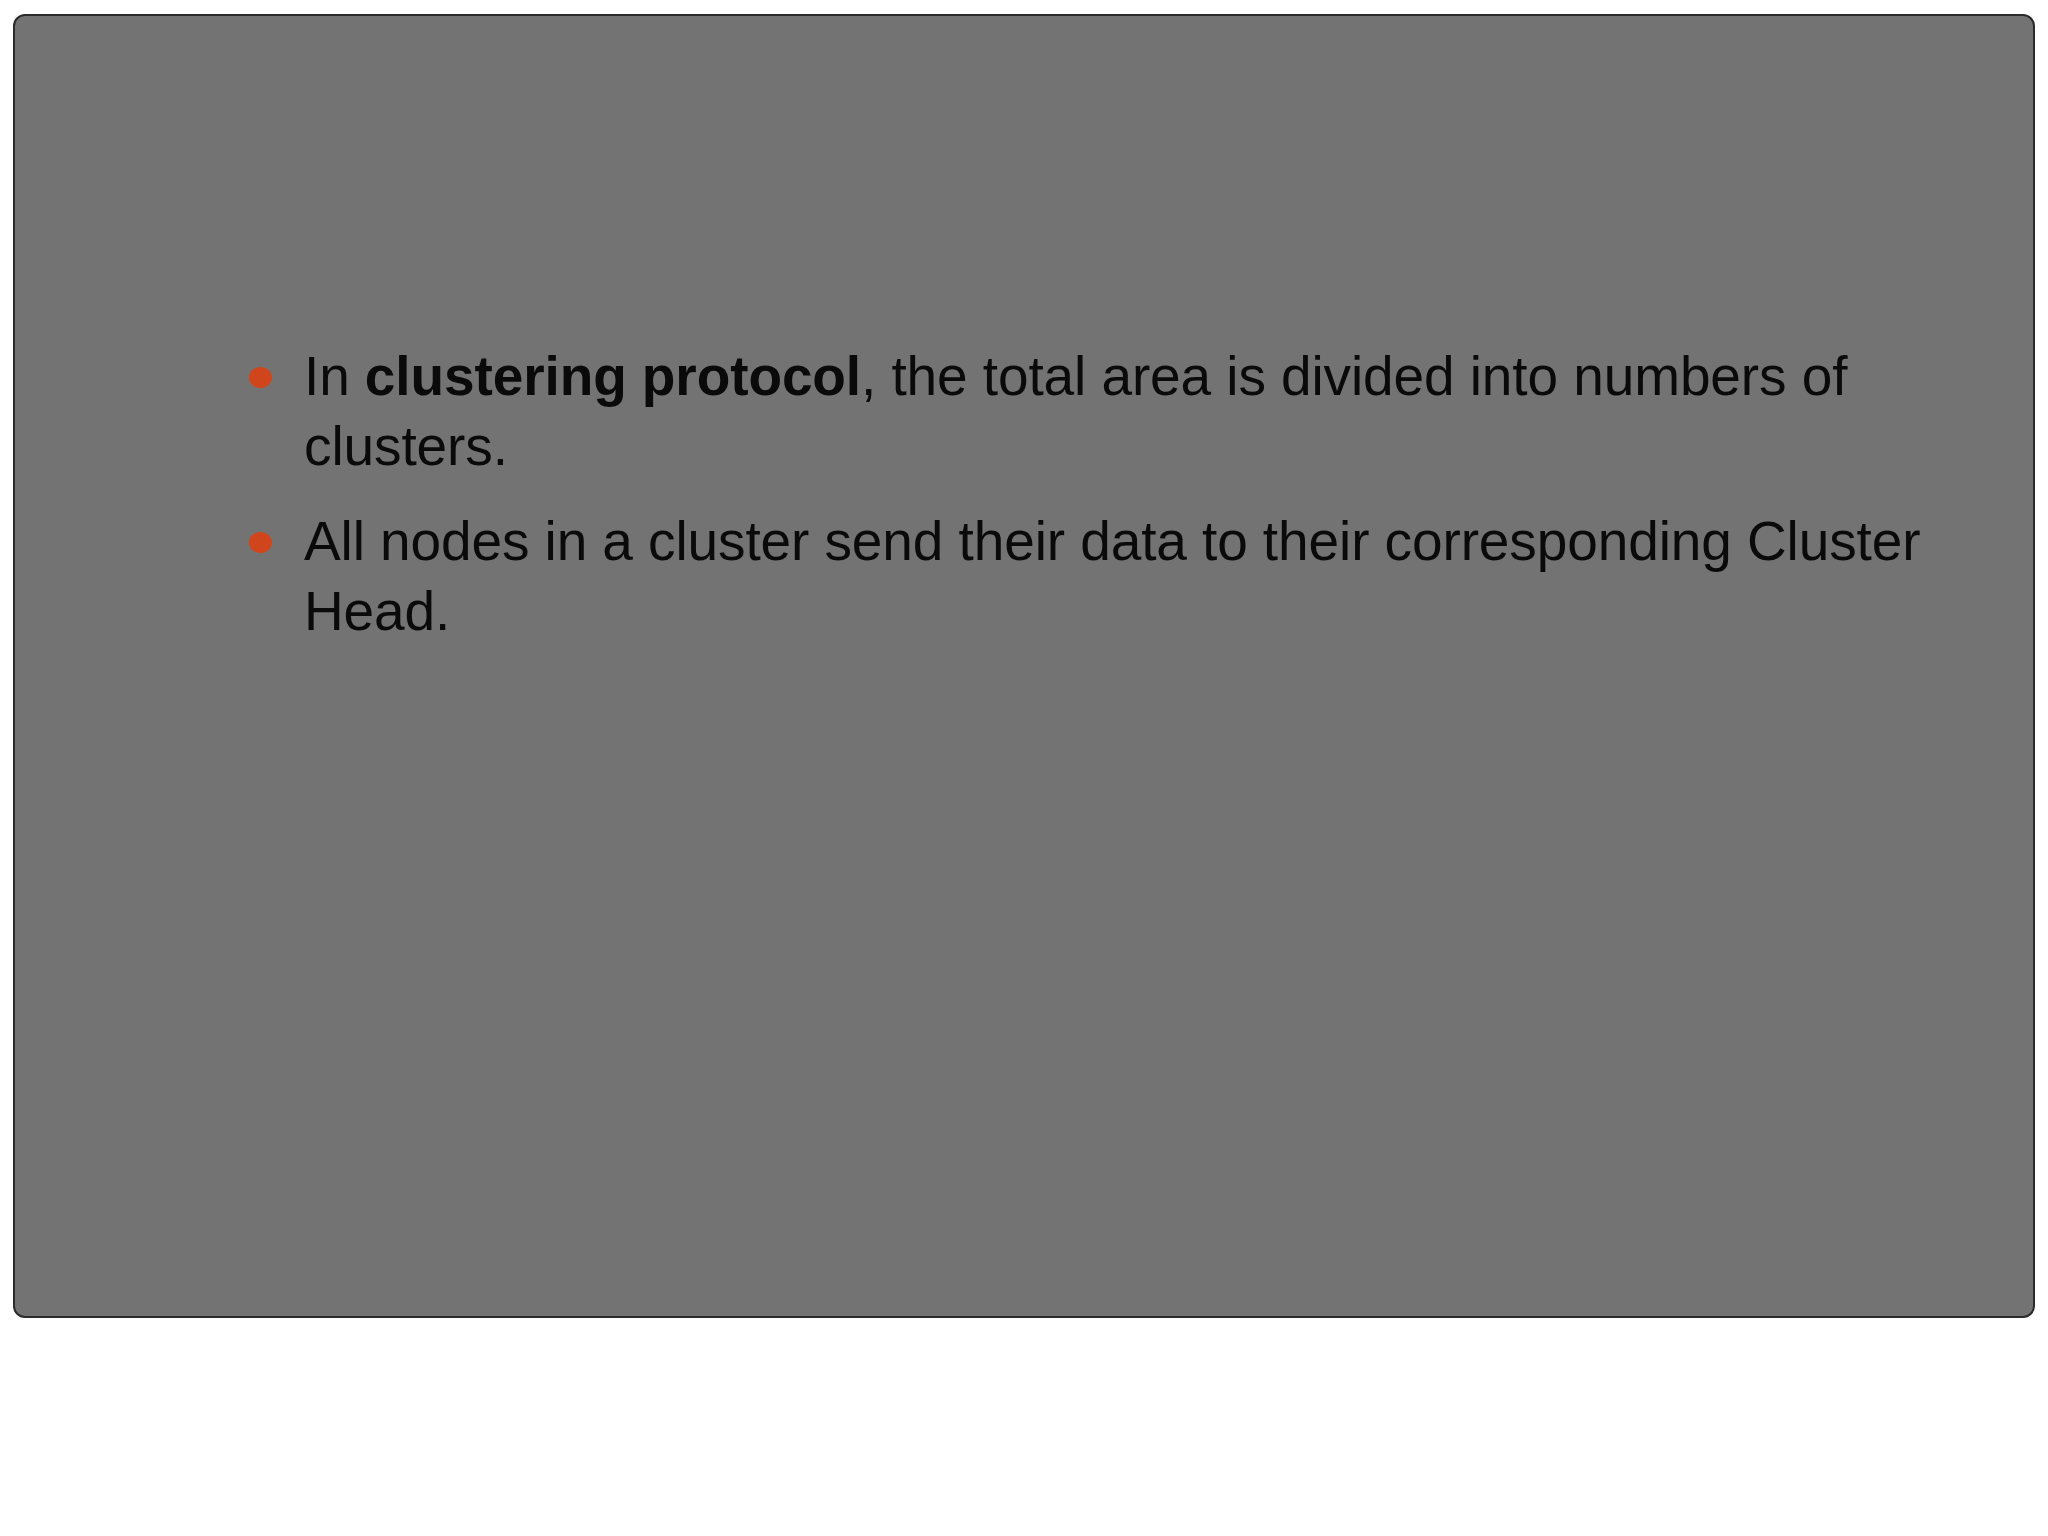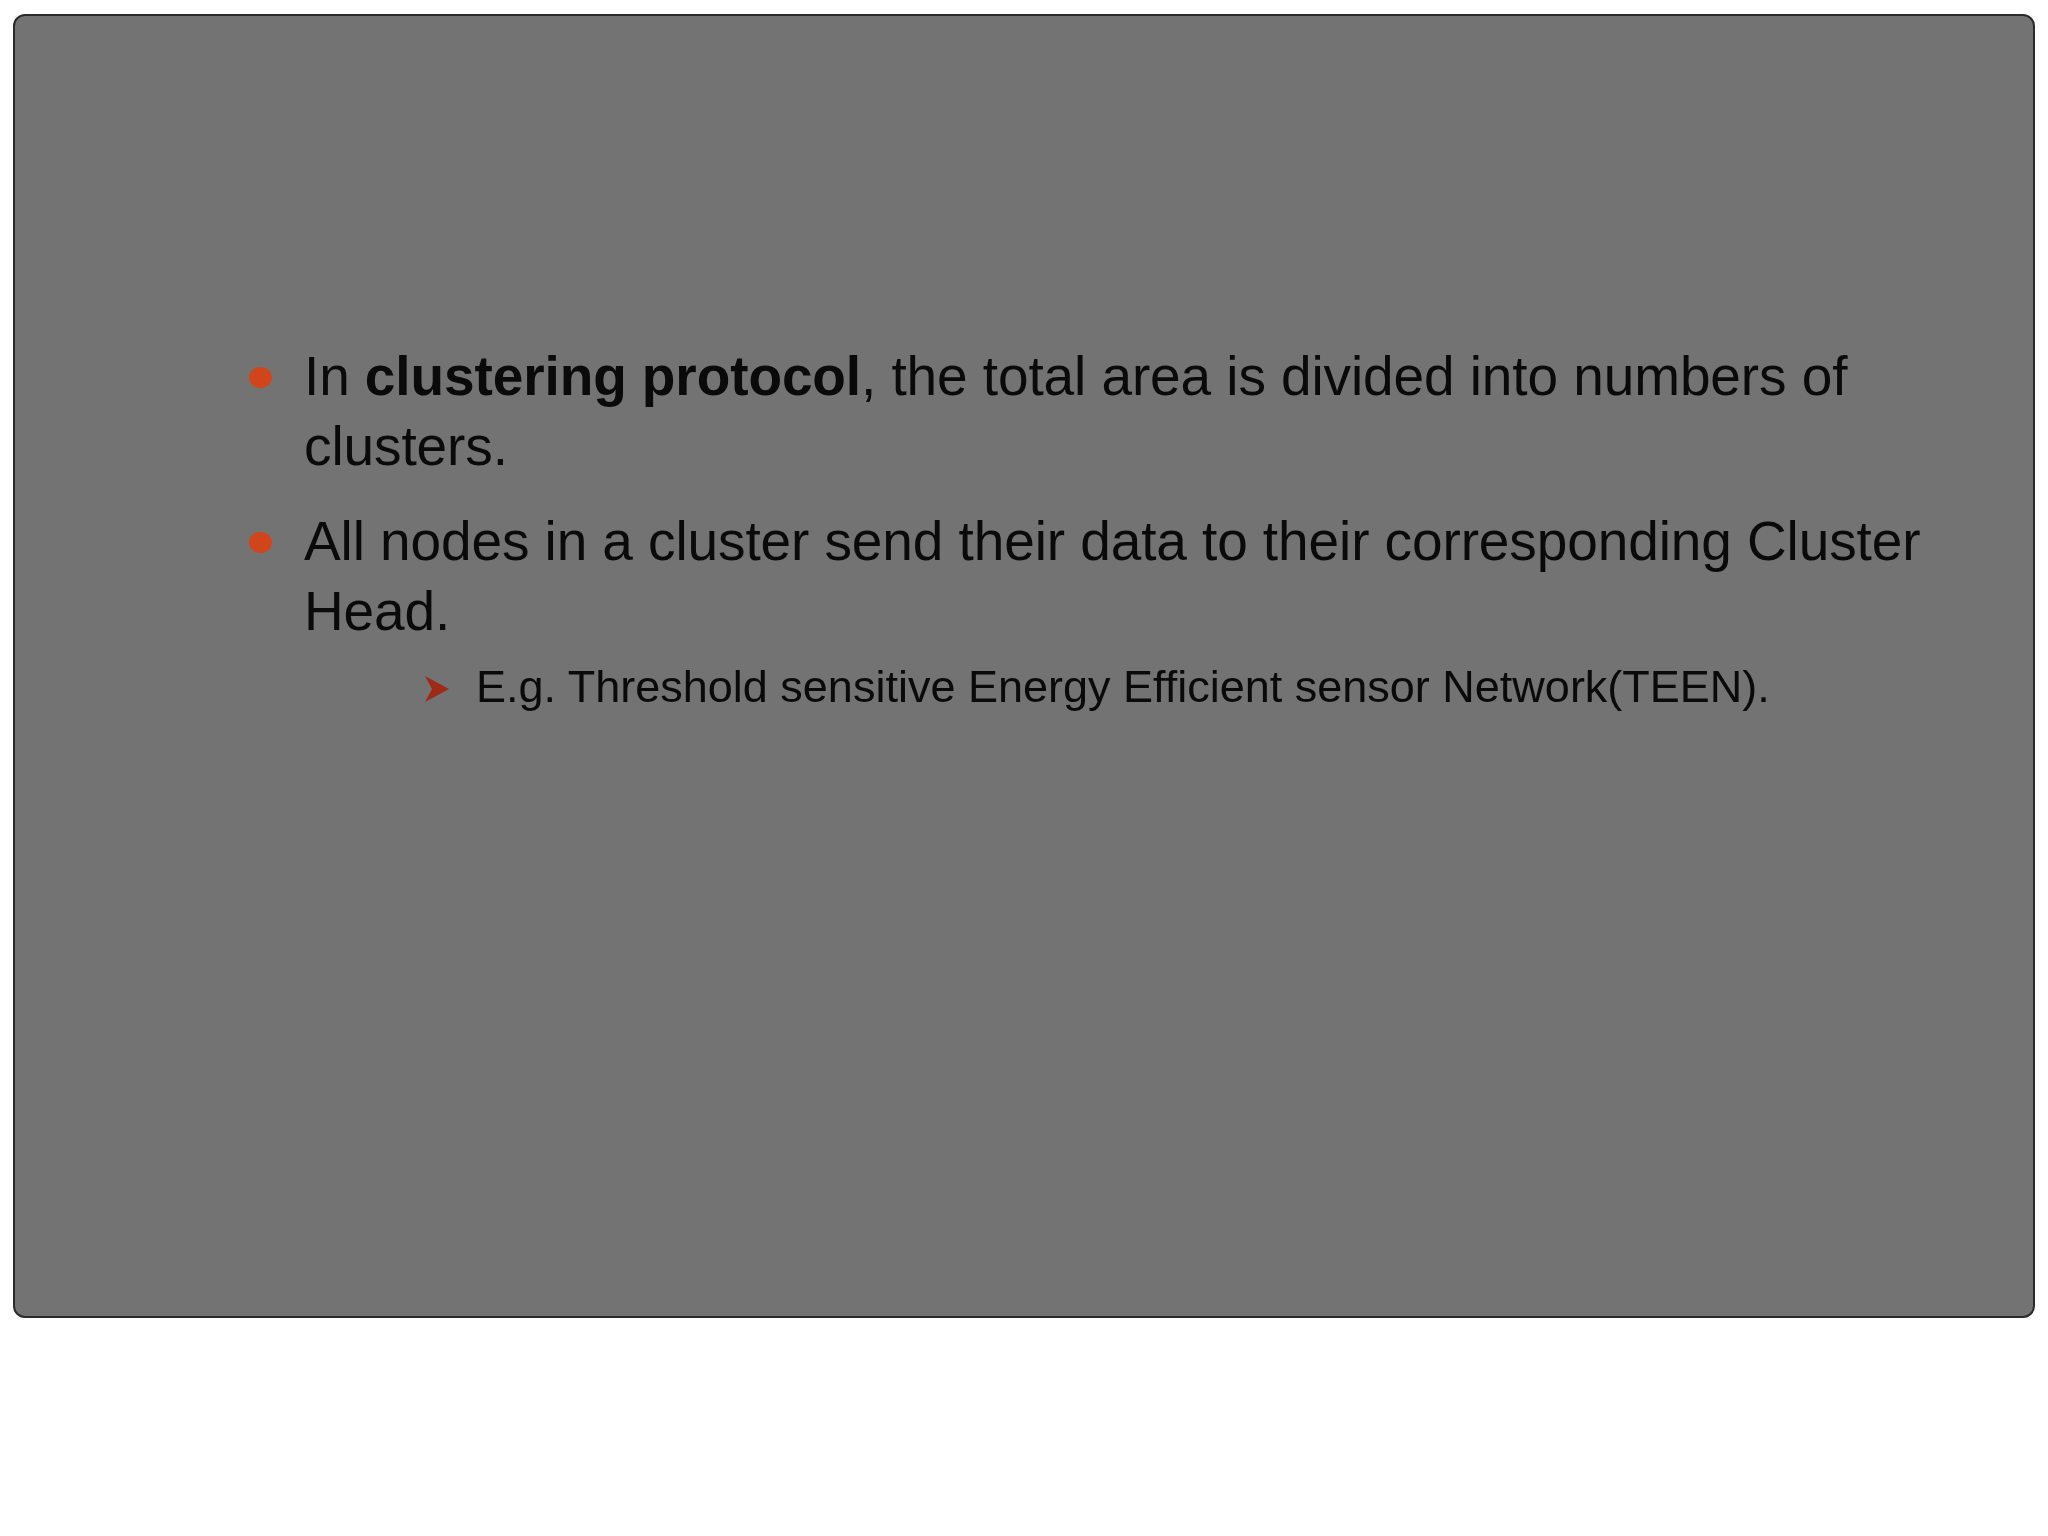--- a/index.html
+++ b/index.html
@@ -103,26 +103,16 @@
     <div class="bullet-item">
       <span class="bullet-marker"></span>
       <div class="bullet-text"><span>In </span><b>clustering protocol</b><span>, the total area is divided into numbers of clusters.</span></div>
     </div>
 
 
     <div class="bullet-item">
       <span class="bullet-marker"></span>
       <div class="bullet-text">All nodes in a cluster send their data to their corresponding Cluster Head.</div>
 
-      <div class="sub-list">
-        <div class="sub-item">
-          <span class="sub-marker">
-            <svg width="30" height="34" viewBox="0 0 30 34" aria-hidden="true">
-              <path d="M3 4 L27 17 L3 30 L10 17 Z" fill="#9E2A17"></path>
-            </svg>
-          </span>
-          <div class="sub-text">E.g.  Threshold sensitive Energy Efficient sensor Network(TEEN).</div>
-        </div>
-      </div>
     </div>
 
   </div>
 </div>
 
 </body></html>

